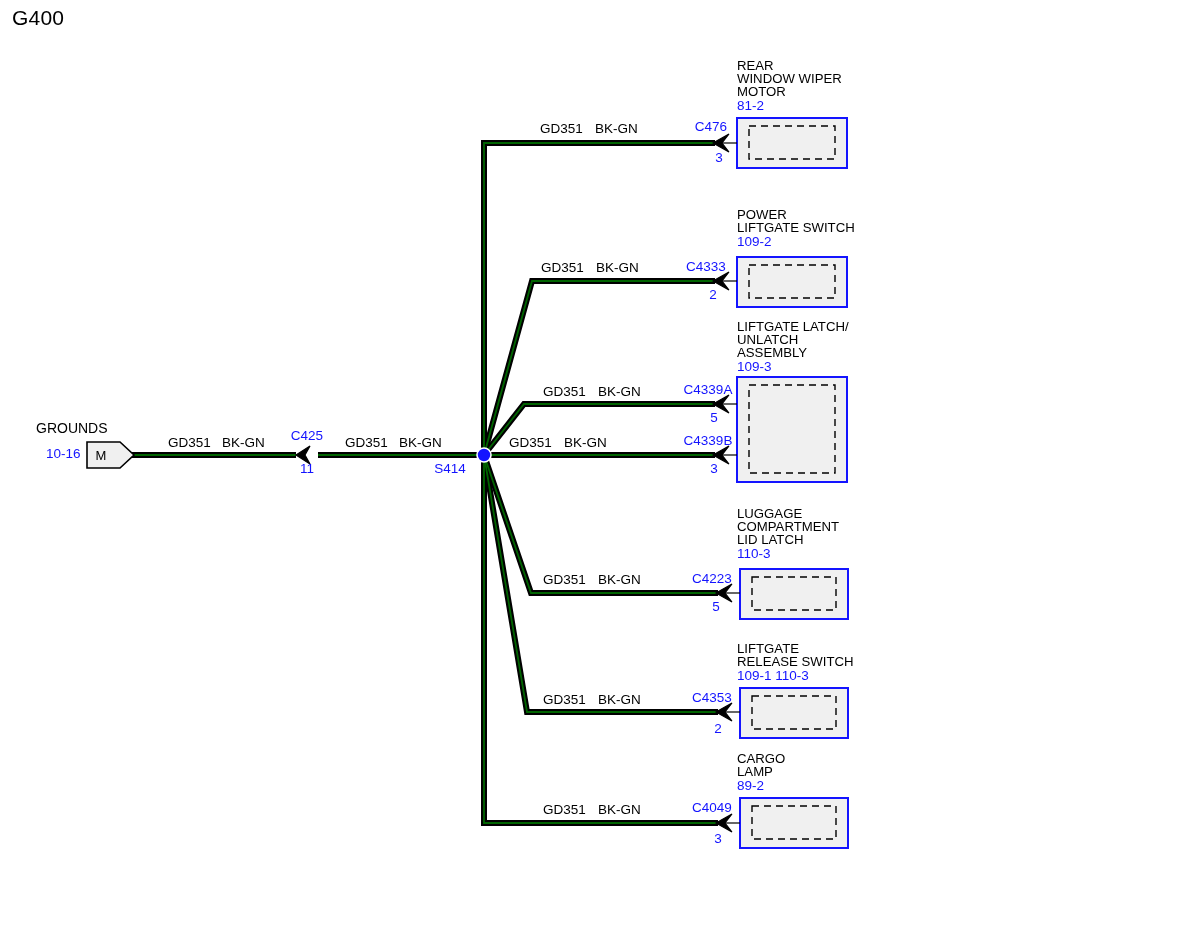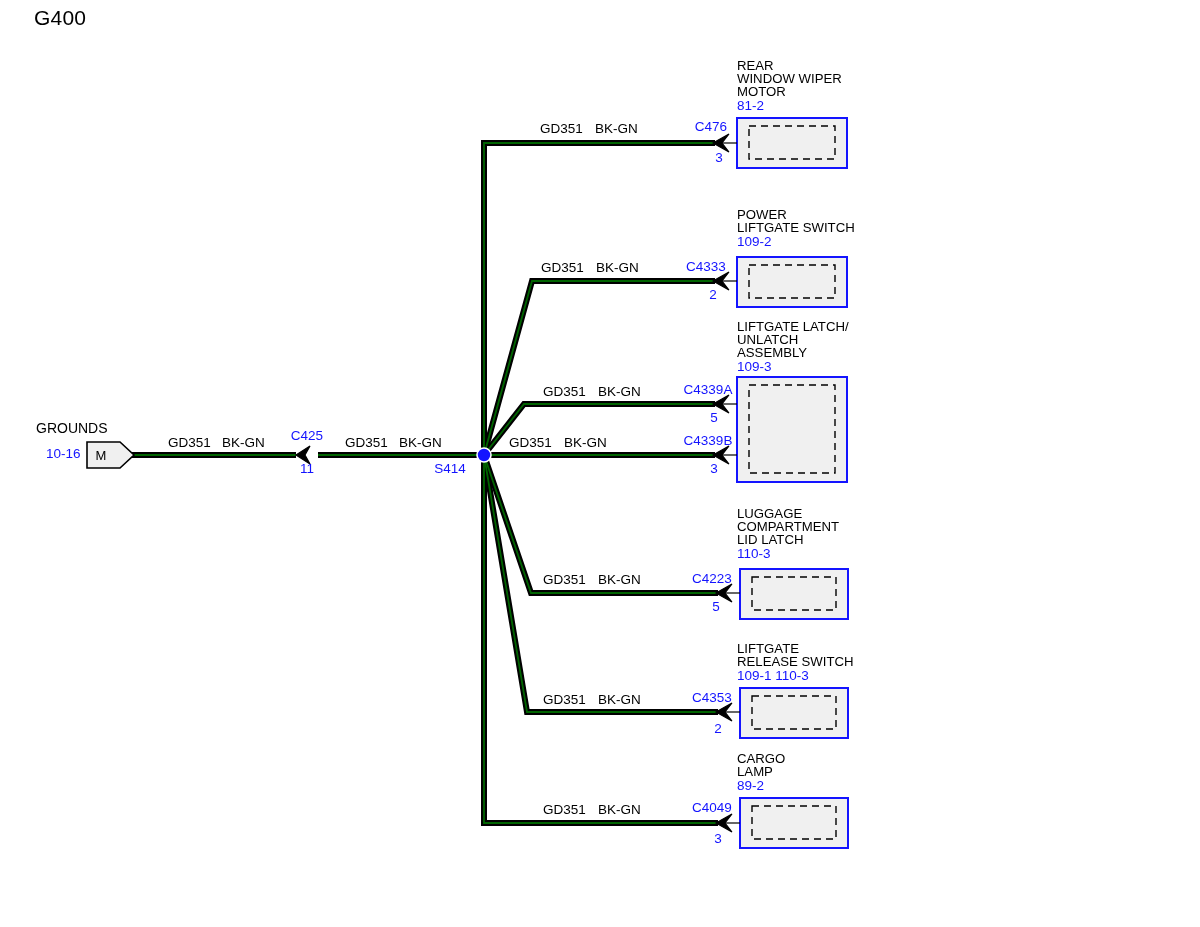--- a/index.html
+++ b/index.html
@@ -16,21 +16,21 @@
   }
   #diagram-root {
     position: absolute;
     left: 0;
     top: 0;
     width: 1200px;
     height: 927px;
   }
   .page-title {
     position: absolute;
-    left: 34px;
+    left: 12px;
     top: 6px;
     font-size: 21px;
     color: #000000;
     font-family: "Liberation Sans", sans-serif;
     letter-spacing: 0.2px;
   }
   svg.wiring {
     position: absolute;
     left: 0;
     top: 0;

